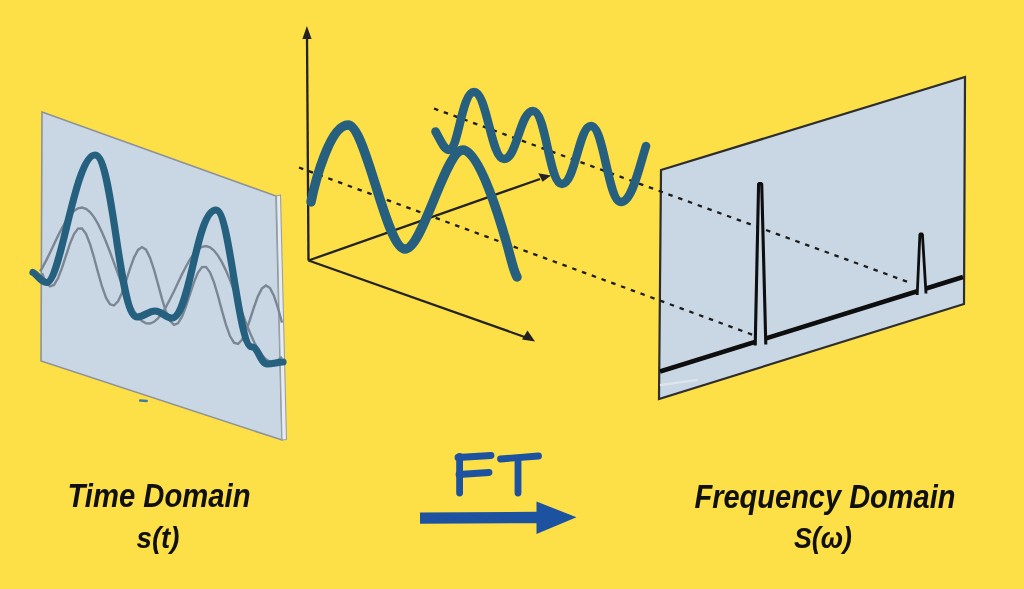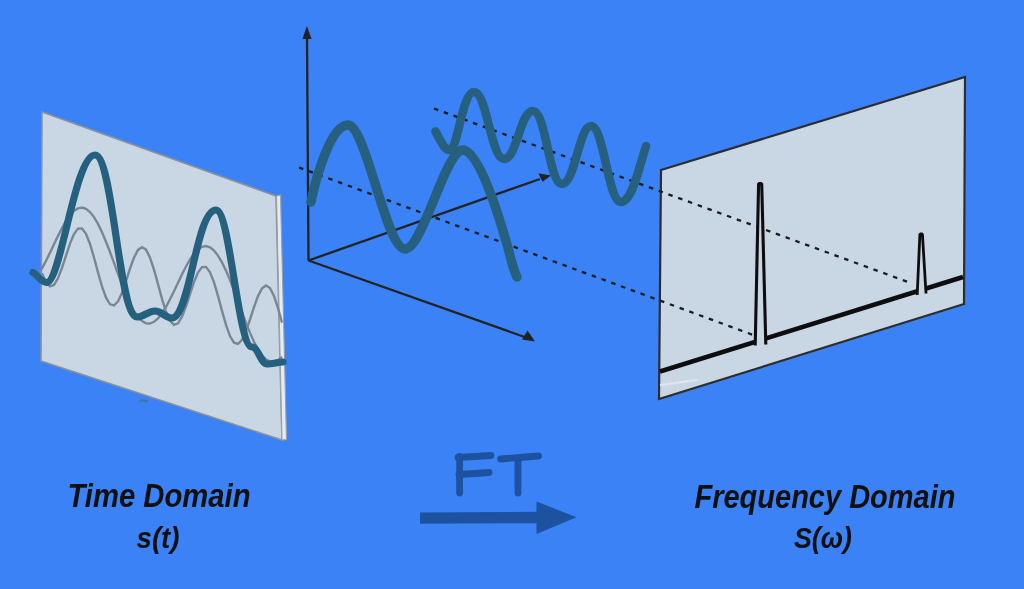--- a/index.html
+++ b/index.html
@@ -1,16 +1,16 @@
 <!DOCTYPE html>
 <html><head>
 <meta charset="utf-8">
 <style>
   html,body{margin:0;padding:0;background:#ffffff;}
-  .wrap{position:relative;width:1024px;height:589px;background:#3b82f6;overflow:hidden;}
+  .wrap{position:relative;width:1024px;height:589px;background:#fde047;overflow:hidden;}
   svg{display:block;}
   text{font-family:"Liberation Sans",sans-serif;font-weight:bold;font-style:italic;fill:#101010;}
 </style>
 </head>
 <body>
 <div class="wrap">
 <svg width="1024" height="589" viewBox="0 0 1024 589">
 
   <g>
     <polygon points="42,112 276,196 282,440 41,361" fill="#c9d7e4" stroke="#8e9296" stroke-width="1.6"></polygon>

